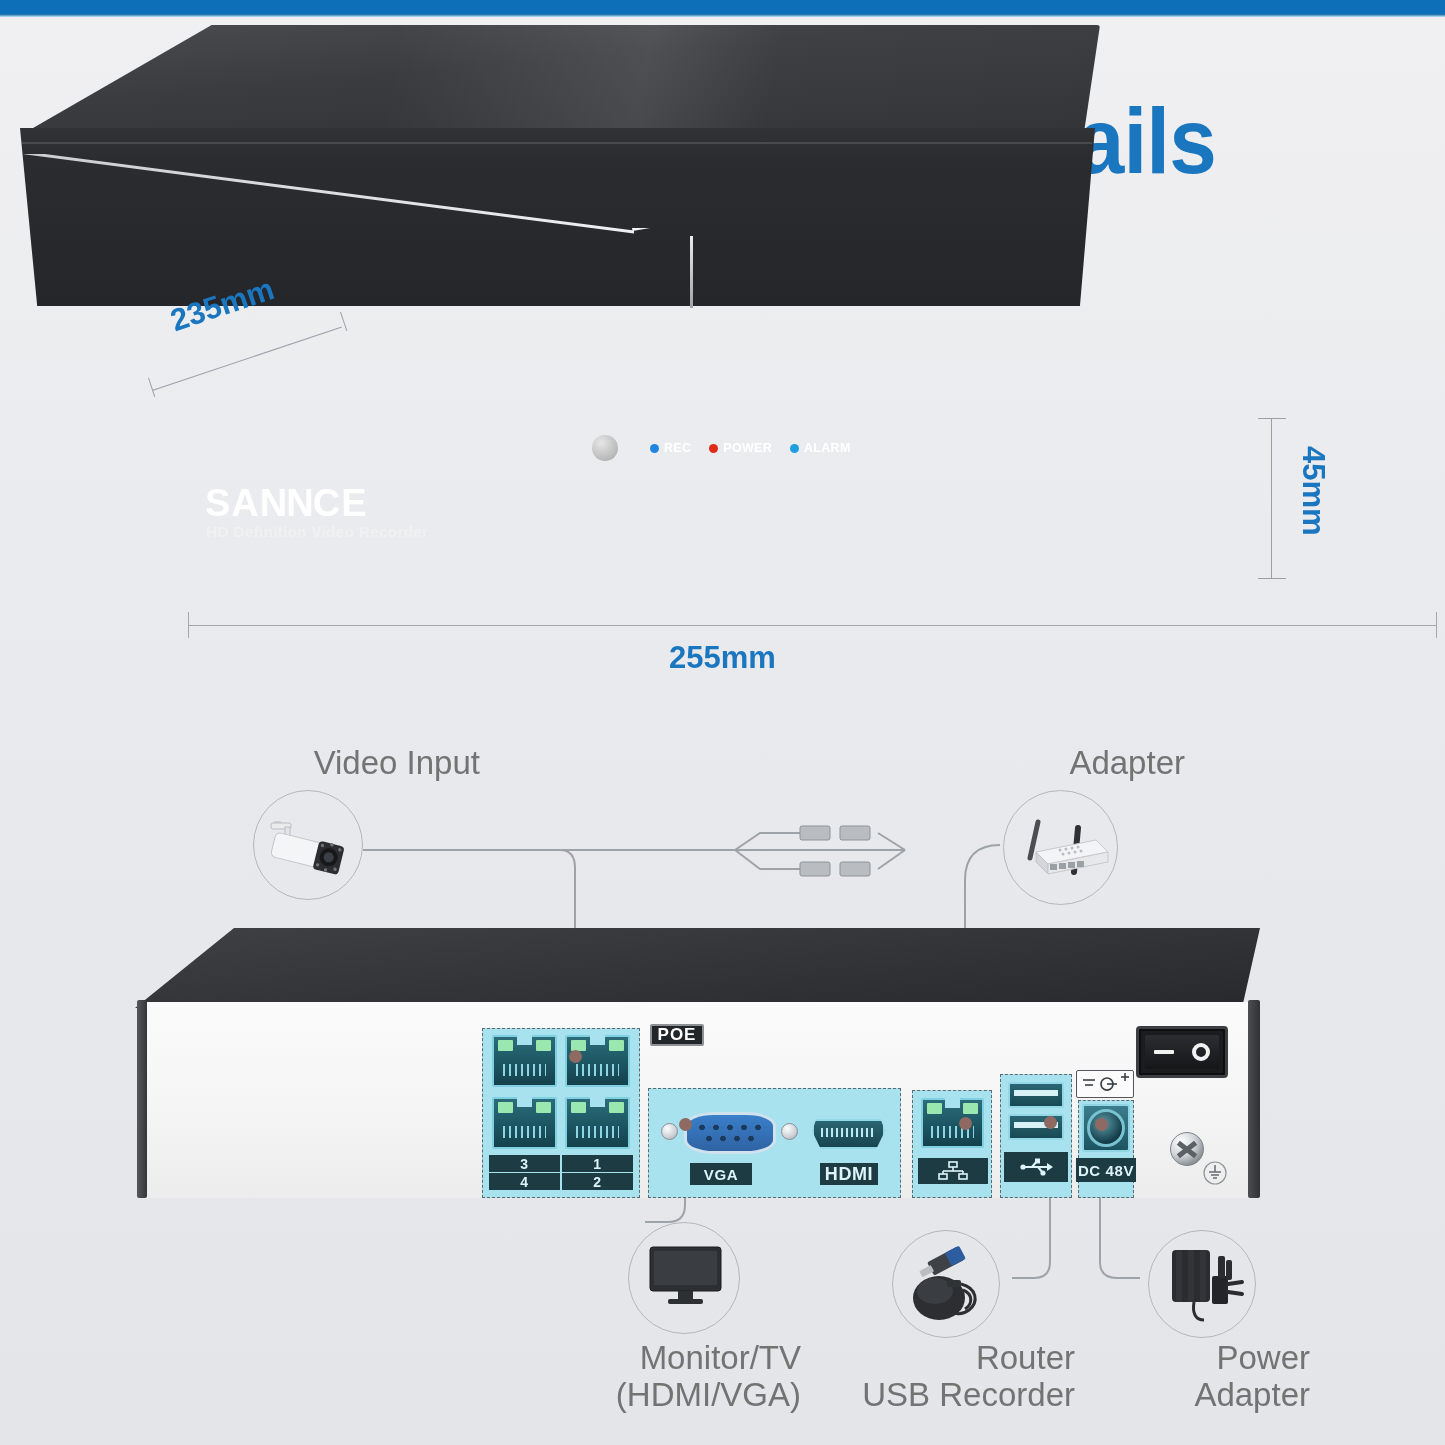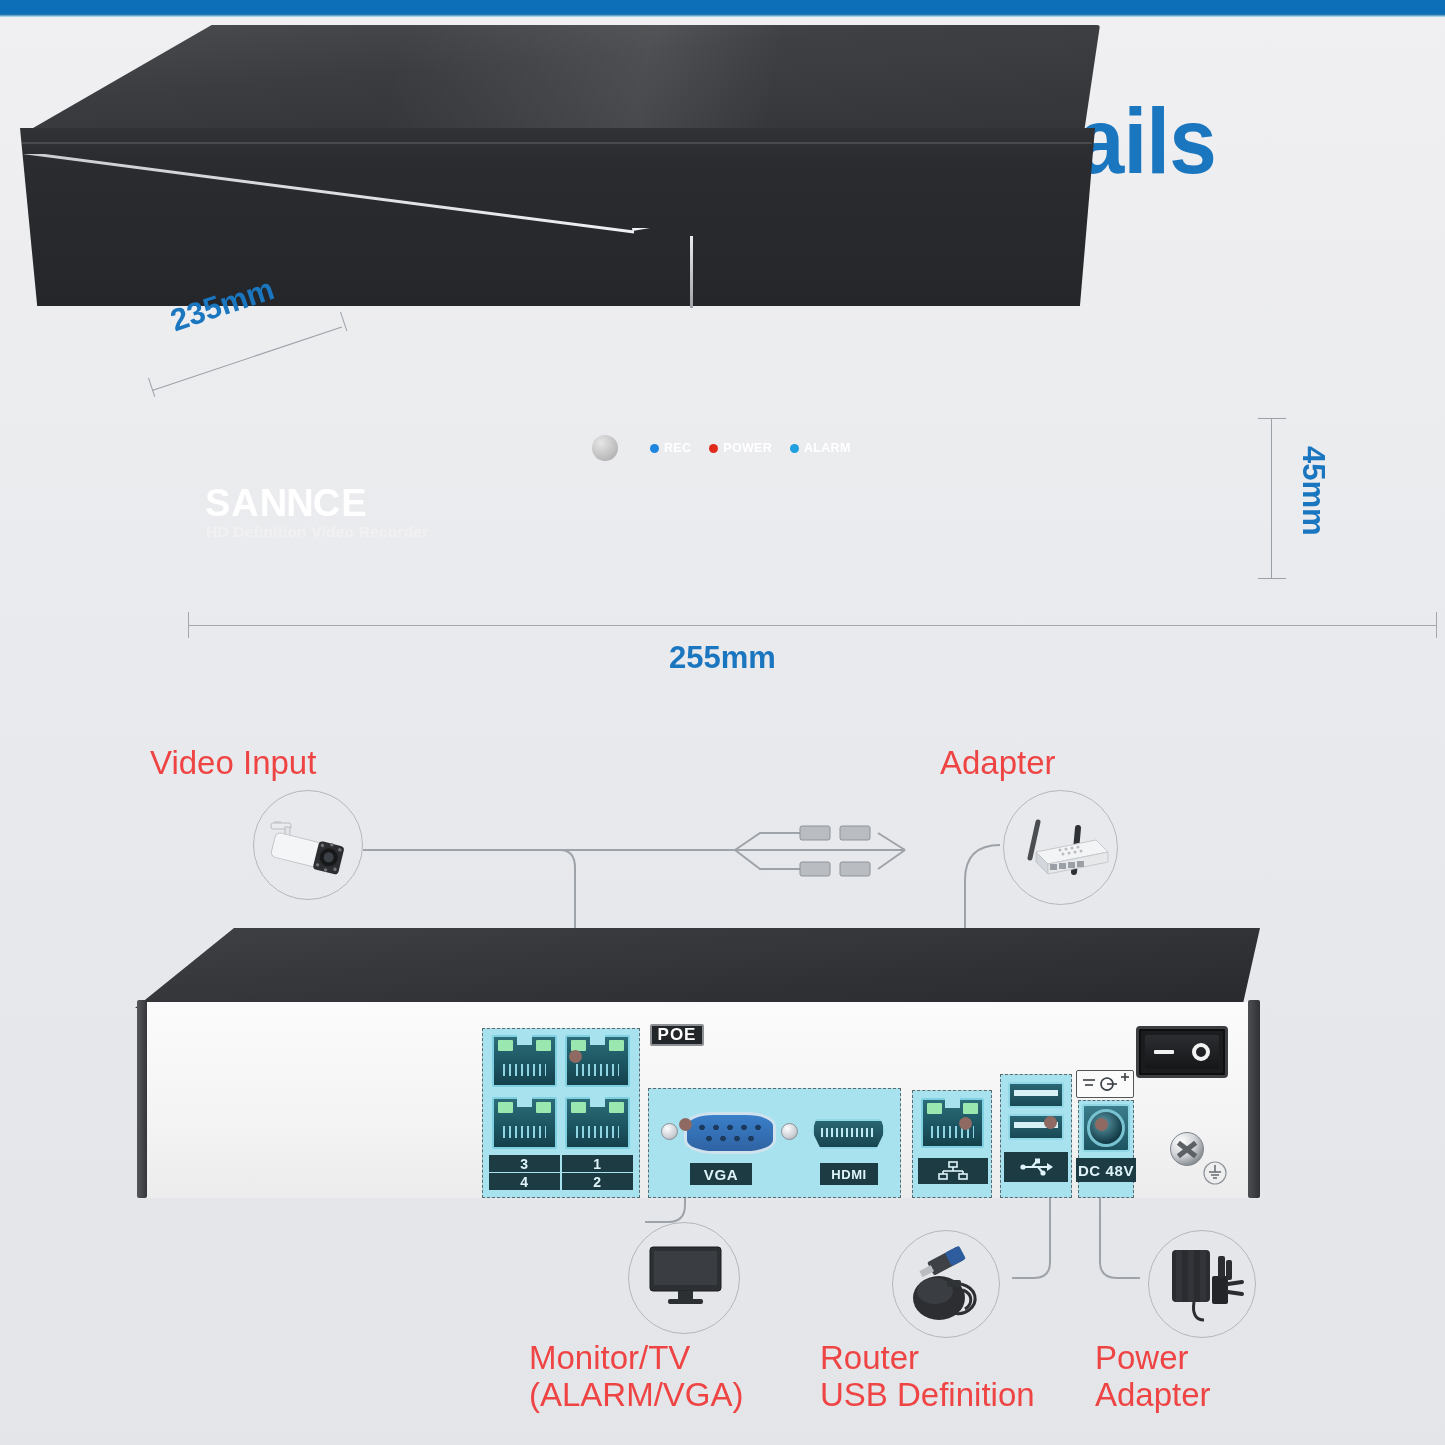--- a/index.html
+++ b/index.html
@@ -119,22 +119,22 @@
   .dim-255 {
     position:absolute; left:0; top:640px; width:1445px; text-align:center;
     font-size:31px; font-weight:700; color:#1b76c0;
   }
   .dim-255-line { position:absolute; left:188px; top:625px; width:1248px; height:1px; background:#a3a8af; }
   .dim-255-tick-l { position:absolute; left:188px; top:612px; width:1px; height:26px; background:#a3a8af; }
   .dim-255-tick-r { position:absolute; left:1436px; top:612px; width:1px; height:26px; background:#a3a8af; }
 
   
   .callout-label {
-    position:absolute; font-size:33px; color:#ef4444; font-weight:400;
-    text-align:left; line-height:1.12;
+    position:absolute; font-size:33px; color:#737373; font-weight:400;
+    text-align:right; line-height:1.12;
   }
 
   
   .circ { position:absolute; border-radius:50%; border:1.4px solid #b3b7bd; }
 
   
   .rear-top {
     position:absolute; left:135px; top:928px; width:1125px; height:80px;
     background:linear-gradient(175deg,#3e4043 0%,#303235 60%,#27292c 100%);
     clip-path: polygon(8.8% 0%, 100% 0%, 98.4% 100%, 0% 100%);
@@ -424,21 +424,21 @@
 <div class="screw-sm" style="left:661px; top:1123px;"></div>
 <div class="vga" style="left:684px; top:1112px; width:92px; height:42px;">
   <div class="holes"></div>
 </div>
 <div class="screw-sm" style="left:781px; top:1123px;"></div>
 <div class="port-lbl" style="left:690px; top:1163px; width:62px; height:22px; font-size:15px;">VGA</div>
 
 <div class="hdmi" style="left:812px; top:1119px; width:73px; height:30px;">
   <div class="pins"></div>
 </div>
-<div class="port-lbl" style="left:820px; top:1163px; width:58px; height:22px; font-size:13px;">HDMI</div>
+<div class="port-lbl" style="left:820px; top:1163px; width:58px; height:22px; font-size:18px;">HDMI</div>
 
 <div class="port-grp" style="left:912px; top:1090px; width:80px; height:108px;"></div>
 <div class="rj45" style="left:921px; top:1098px; width:63px; height:50px;">
   <div class="clip"></div>
   <div class="ledl"></div>
   <div class="ledr"></div>
   <div class="pins"></div>
 </div>
 <div class="port-lbl" style="left:918px; top:1158px; width:70px; height:26px;">
   <svg width="30" height="20" viewBox="0 0 30 20">
@@ -511,39 +511,39 @@
 
 <div class="circ" style="left:628px; top:1222px; width:112px; height:112px;"></div>
 <svg style="position:absolute;left:648px;top:1245px;width:75px;height:70px;">
   <rect x="2" y="2" width="71" height="44" rx="3" fill="#2d3033" stroke="#1b1d20"></rect>
   <rect x="6" y="6" width="63" height="34" fill="#3a3d41"></rect>
   <rect x="30" y="46" width="15" height="8" fill="#2d3033"></rect>
   <rect x="20" y="54" width="35" height="5" rx="2" fill="#2d3033"></rect>
 </svg>
 <div class="callout-label" style="left:529px; top:1340px; width:272px;">
   <span>Monitor/TV</span><br>
-  <span>(ALARM/VGA)</span>
+  <span>(HDMI/VGA)</span>
 </div>
 
 <div class="circ" style="left:892px; top:1230px; width:108px; height:108px;"></div>
 <svg style="position:absolute;left:905px;top:1240px;width:90px;height:90px;">
   <g transform="rotate(-28 40 22)">
     <rect x="24" y="14" width="34" height="15" rx="2" fill="#3e4247"></rect>
     <rect x="44" y="14" width="16" height="15" rx="2" fill="#2d5d9e"></rect>
     <rect x="13" y="18" width="13" height="7" rx="1" fill="#b9bdc2"></rect>
   </g>
   <ellipse cx="34" cy="58" rx="26" ry="22" fill="#2c2e31"></ellipse>
   <ellipse cx="30" cy="51" rx="18" ry="13" fill="#3a3d41"></ellipse>
   <rect x="42" y="40" width="14" height="7" rx="2" fill="#303336"></rect>
   <path d="M56 44 C72 48 74 62 64 70 C56 76 48 74 46 70" fill="none" stroke="#2c2e31" stroke-width="3"></path>
   <path d="M58 50 C68 54 68 64 60 69" fill="none" stroke="#2c2e31" stroke-width="3"></path>
 </svg>
 <div class="callout-label" style="left:820px; top:1340px; width:255px;">
   <span>Router</span><br>
-  <span>USB Definition</span>
+  <span>USB Recorder</span>
 </div>
 
 <div class="circ" style="left:1148px; top:1230px; width:108px; height:108px;"></div>
 <svg style="position:absolute;left:1162px;top:1242px;width:88px;height:88px;">
   <rect x="10" y="8" width="38" height="52" rx="4" fill="#2a2c2f"></rect>
   <rect x="14" y="8" width="6" height="52" fill="#3a3d41" opacity="0.55"></rect>
   <rect x="26" y="8" width="6" height="52" fill="#3a3d41" opacity="0.55"></rect>
   <rect x="38" y="8" width="6" height="52" fill="#3a3d41" opacity="0.55"></rect>
   <path d="M32 60 C30 72 34 78 42 78" fill="none" stroke="#2a2c2f" stroke-width="3"></path>
   <rect x="50" y="34" width="16" height="28" rx="2" fill="#232528"></rect>

